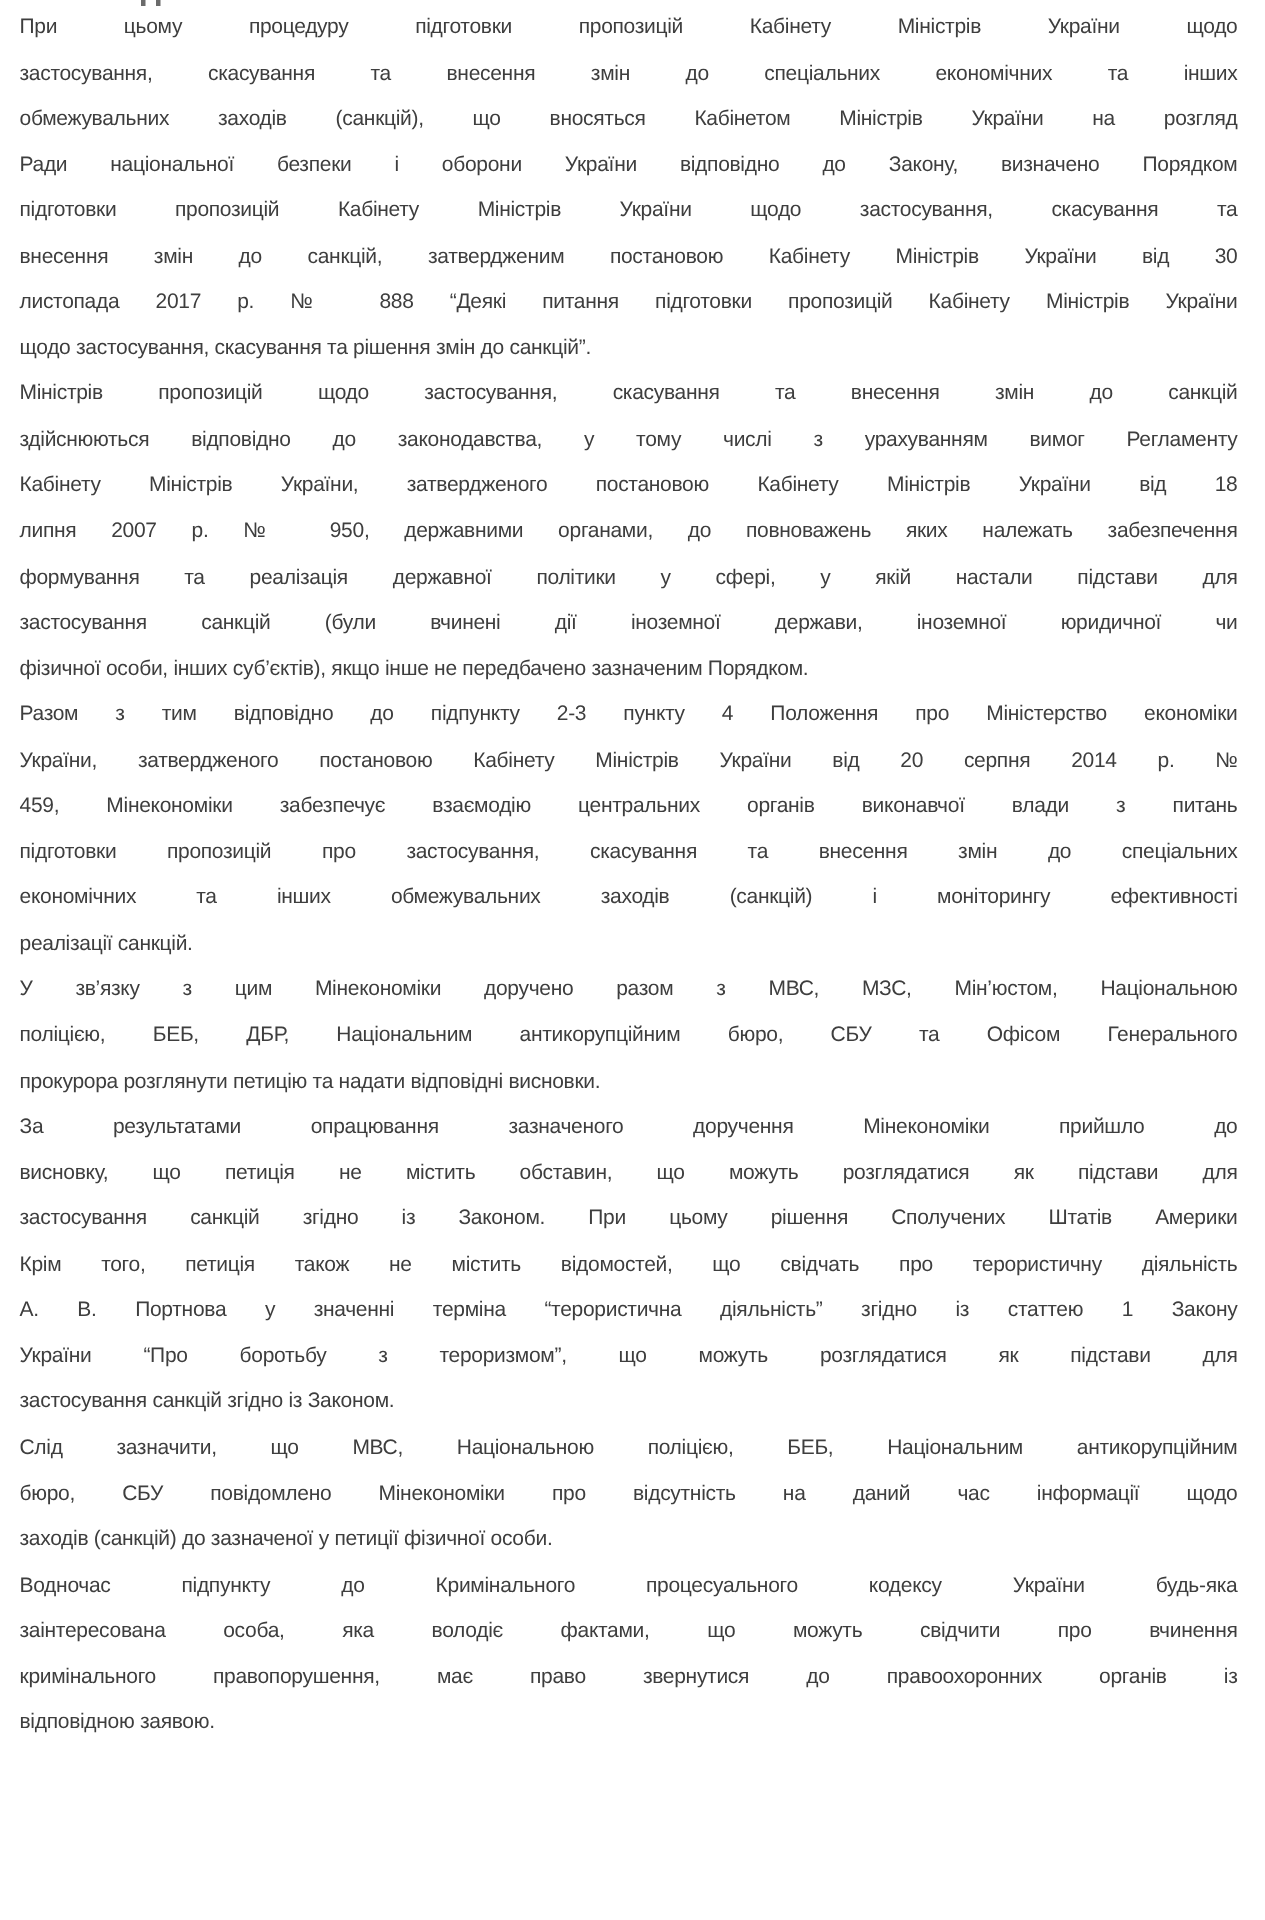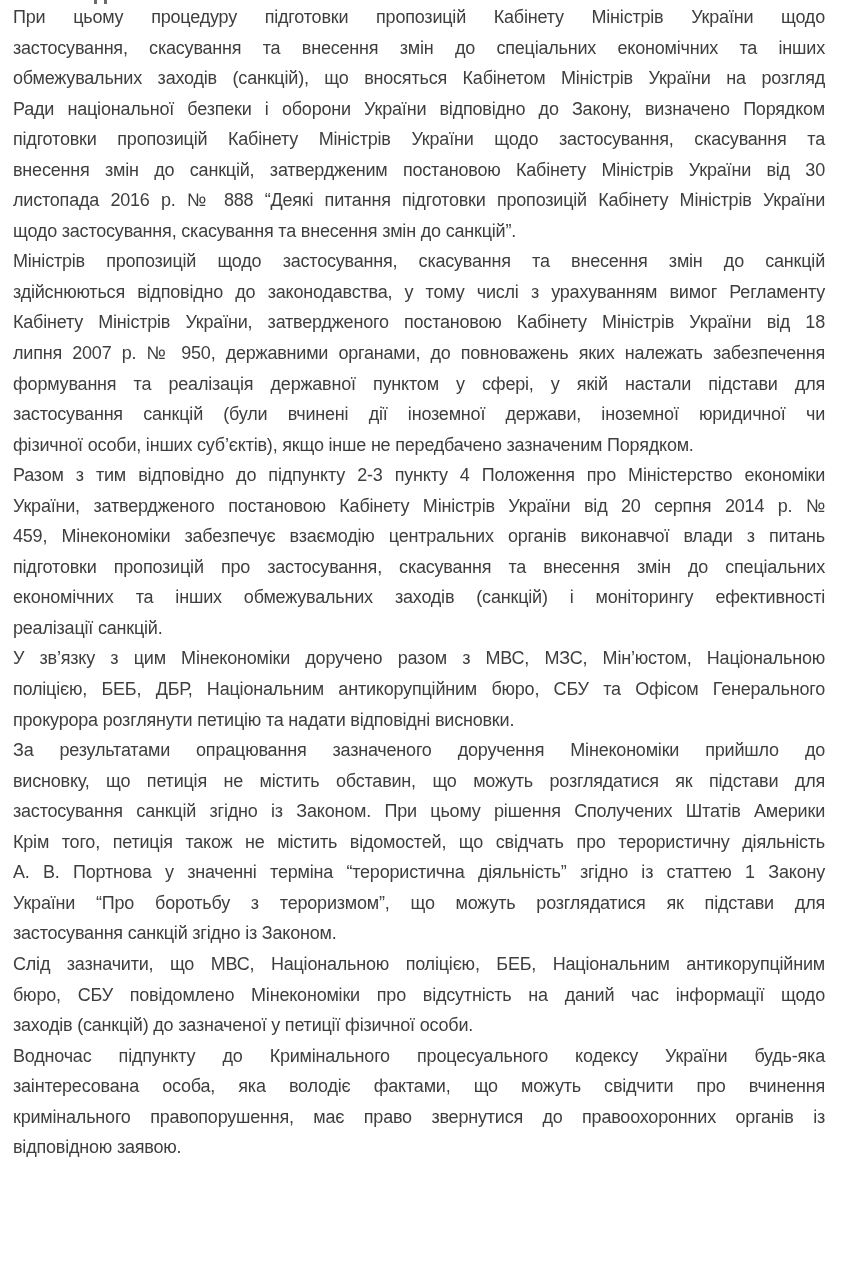--- a/index.html
+++ b/index.html
@@ -36,21 +36,21 @@
     background: #6b6b6b;
   }
   .frag-dot.d1 { left: 94px; }
   .frag-dot.d2 { left: 104px; }
   .textblock {
     position: absolute;
     top: 2px;
     left: 13px;
     width: 812px;
     color: #3e3e3e;
-    font-size: 18px;
+    font-size: 14px;
     line-height: 30.55px;
     font-weight: 300;
     letter-spacing: -0.2px;
   }
   .paragraph {
     margin: 0;
     padding: 0;
   }
   .line {
     text-align: justify;
@@ -74,29 +74,29 @@
   </div>
 
   <div class="textblock" id="text-block" style="color: rgb(62, 62, 62);">
       <div class="paragraph">
         <div class="line">При цьому процедуру підготовки пропозицій Кабінету Міністрів України щодо</div>
         <div class="line">застосування, скасування та внесення змін до спеціальних економічних та інших</div>
         <div class="line">обмежувальних заходів (санкцій), що вносяться Кабінетом Міністрів України на розгляд</div>
         <div class="line">Ради національної безпеки і оборони України відповідно до Закону, визначено Порядком</div>
         <div class="line">підготовки пропозицій Кабінету Міністрів України щодо застосування, скасування та</div>
         <div class="line">внесення змін до санкцій, затвердженим постановою Кабінету Міністрів України від 30</div>
-        <div class="line">листопада 2016 р. № 888 “Деякі питання підготовки пропозицій Кабінету Міністрів України</div>
-        <div class="line pl">щодо застосування, скасування та внесення змін до санкцій”.</div>
+        <div class="line">листопада 2017 р. № 888 “Деякі питання підготовки пропозицій Кабінету Міністрів України</div>
+        <div class="line pl">щодо застосування, скасування та рішення змін до санкцій”.</div>
       </div>
       <div class="paragraph">
         <div class="line">Міністрів пропозицій щодо застосування, скасування та внесення змін до санкцій</div>
         <div class="line">здійснюються відповідно до законодавства, у тому числі з урахуванням вимог Регламенту</div>
         <div class="line">Кабінету Міністрів України, затвердженого постановою Кабінету Міністрів України від 18</div>
         <div class="line">липня 2007 р. № 950, державними органами, до повноважень яких належать забезпечення</div>
-        <div class="line">формування та реалізація державної пунктом у сфері, у якій настали підстави для</div>
+        <div class="line">формування та реалізація державної політики у сфері, у якій настали підстави для</div>
         <div class="line">застосування санкцій (були вчинені дії іноземної держави, іноземної юридичної чи</div>
         <div class="line pl">фізичної особи, інших суб’єктів), якщо інше не передбачено зазначеним Порядком.</div>
       </div>
       <div class="paragraph">
         <div class="line">Разом з тим відповідно до підпункту 2-3 пункту 4 Положення про Міністерство економіки</div>
         <div class="line">України, затвердженого постановою Кабінету Міністрів України від 20 серпня 2014 р. №</div>
         <div class="line">459, Мінекономіки забезпечує взаємодію центральних органів виконавчої влади з питань</div>
         <div class="line">підготовки пропозицій про застосування, скасування та внесення змін до спеціальних</div>
         <div class="line">економічних та інших обмежувальних заходів (санкцій) і моніторингу ефективності</div>
         <div class="line pl">реалізації санкцій.</div>

